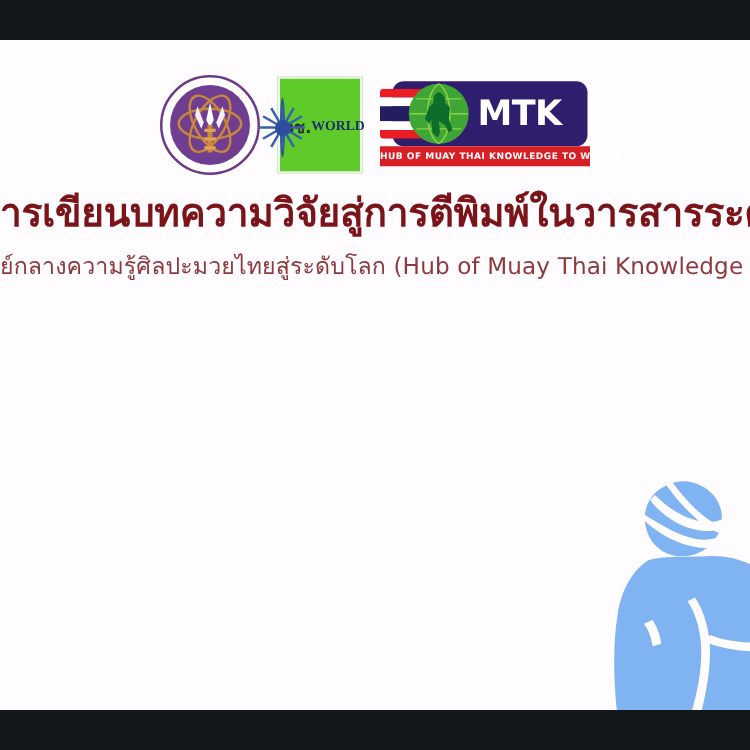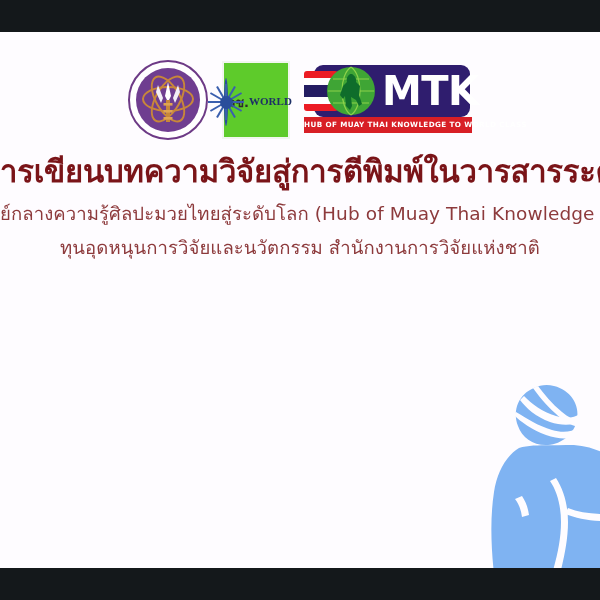--- a/index.html
+++ b/index.html
@@ -207,21 +207,21 @@
     left: 22px; top: 3px;
     width: 50px; height: 50px;
   }
   .logo-mtk .mtk-text {
     position: absolute;
     left: 78px; top: 4px;
     width: 86px; height: 48px;
     color: #ffffff;
     font-family: "DejaVu Sans", "Liberation Sans", sans-serif;
     font-weight: bold;
-    font-size: 40px;
+    font-size: 28px;
     line-height: 48px;
     letter-spacing: -0.5px;
   }
   .logo-mtk .banner {
     position: absolute;
     left: 0; top: 54px;
     width: 168px; height: 16px;
     background: #d81f26;
     color: #ffffff;
     font-size: 7.2px;
@@ -339,21 +339,20 @@
         </svg>
         <div class="mtk-text">MTK</div>
         <div class="banner">HUB OF MUAY THAI KNOWLEDGE TO WORLD CLASS</div>
       </div>
 
     </div>
 
     <div id="headline-block">
       <h1 id="slide-title">ารเขียนบทความวิจัยสู่การตีพิมพ์ในวารสารระดับ</h1>
       <p id="slide-subtitle">ย์กลางความรู้ศิลปะมวยไทยสู่ระดับโลก (Hub of Muay Thai Knowledge to World</p>
-      <p id="slide-funder">ทุนอุดหนุนการวิจัยและนวัตกรรม สำนักงานการวิจัยแห่งชาติ</p>
     </div>
 
     <svg id="boxer-figure" viewBox="0 0 150 210">
       <g fill="#7fb3f2">
         <path d="M70 20 C55 26 48 42 54 58 C58 70 70 78 84 77 C98 76 110 66 113 52 C116 36 106 22 90 18 C83 16 76 17 70 20 Z"></path>
         <path d="M55 80 C42 88 33 104 30 124 C26 150 27 178 30 206 L150 206 L150 92 C138 82 120 76 102 77 C86 78 68 76 55 80 Z"></path>
       </g>
       <g fill="#fefcff">
         <path d="M60 28 C68 36 78 44 92 48 C102 51 110 50 116 46 L118 52 C110 58 98 58 86 54 C72 49 62 40 56 32 Z"></path>
         <path d="M52 44 C62 50 74 58 88 62 C98 65 108 64 114 60 L115 67 C106 72 94 71 82 67 C68 62 57 54 50 47 Z"></path>

